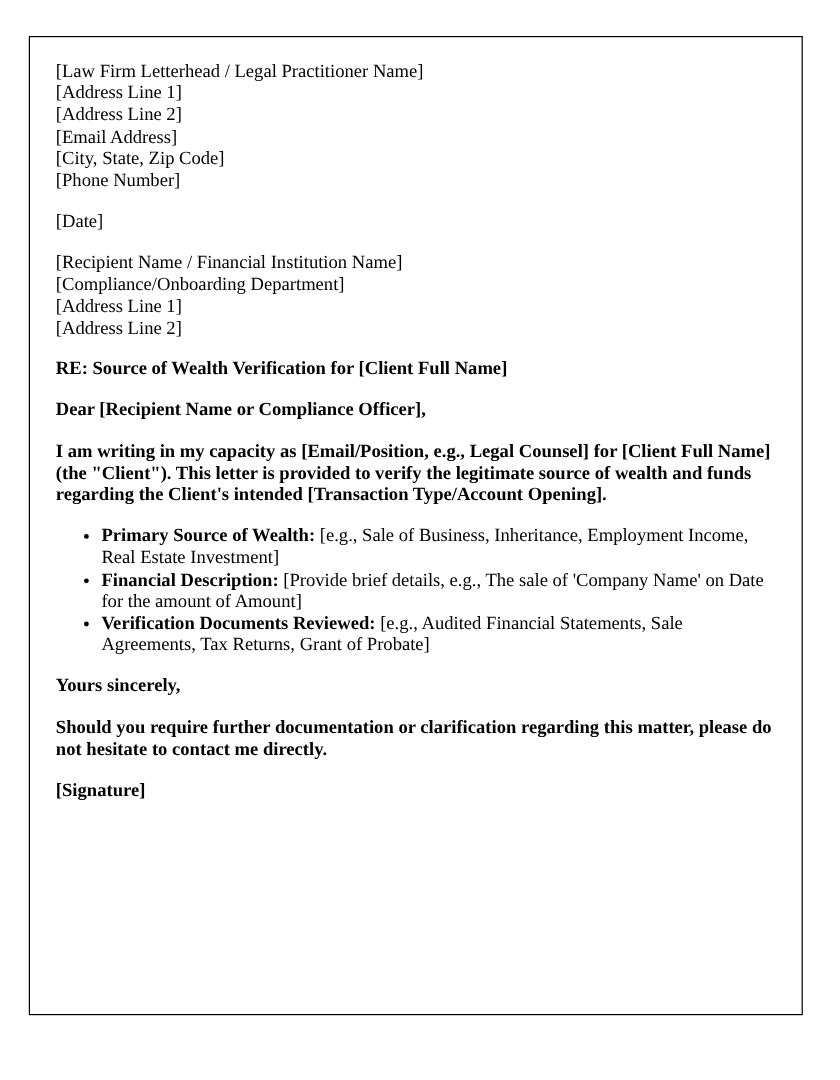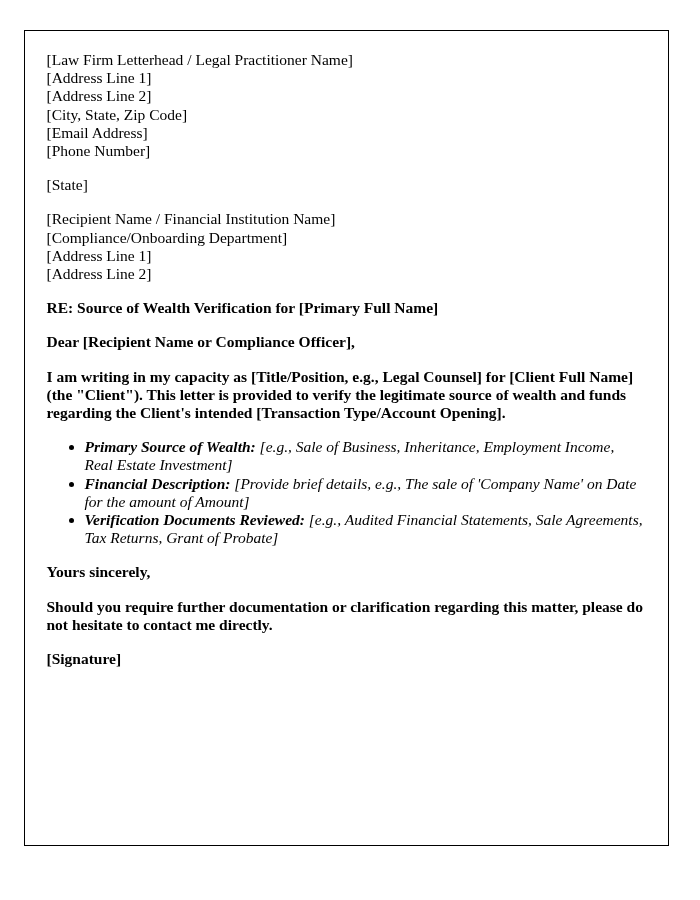--- a/index.html
+++ b/index.html
@@ -42,58 +42,57 @@
     font-weight: bold;
   }
   ul.bullets {
     margin: 0 0 16px 0;
     padding: 0 0 0 38px;
     list-style-type: disc;
   }
   ul.bullets li {
     margin: 0;
     padding: 0;
-    font-style: italic;
   }
   .b {
     font-weight: bold;
   }
   .sig {
     margin-bottom: 16px;
   }
 </style>
 </head>
 <body>
 
 <div class="page">
   <div class="document">
 
     <div class="block">
       <div>[Law Firm Letterhead / Legal Practitioner Name]</div>
       <div>[Address Line 1]</div>
       <div>[Address Line 2]</div>
+      <div>[Email Address]</div>
       <div>[City, State, Zip Code]</div>
-      <div>[Email Address]</div>
       <div>[Phone Number]</div>
     </div>
 
-    <div class="block">[State]</div>
+    <div class="block">[Date]</div>
 
     <div class="block">
       <div>[Recipient Name / Financial Institution Name]</div>
       <div>[Compliance/Onboarding Department]</div>
       <div>[Address Line 1]</div>
       <div>[Address Line 2]</div>
     </div>
 
-    <p class="subject">RE: Source of Wealth Verification for [Primary Full Name]</p>
+    <p class="subject">RE: Source of Wealth Verification for [Client Full Name]</p>
 
     <p>Dear [Recipient Name or Compliance Officer],</p>
 
-    <p>I am writing in my capacity as [Title/Position, e.g., Legal Counsel] for [Client Full Name] (the "Client"). This letter is provided to verify the legitimate source of wealth and funds regarding the Client's intended [Transaction Type/Account Opening].</p>
+    <p>I am writing in my capacity as [Email/Position, e.g., Legal Counsel] for [Client Full Name] (the "Client"). This letter is provided to verify the legitimate source of wealth and funds regarding the Client's intended [Transaction Type/Account Opening].</p>
 
 
     <ul class="bullets">
       <li><span class="b">Primary Source of Wealth:</span> <span>[e.g., Sale of Business, Inheritance, Employment Income, Real Estate Investment]</span></li>
       <li><span class="b">Financial Description:</span> <span>[Provide brief details, e.g., The sale of 'Company Name' on Date for the amount of Amount]</span></li>
       <li><span class="b">Verification Documents Reviewed:</span> <span>[e.g., Audited Financial Statements, Sale Agreements, Tax Returns, Grant of Probate]</span></li>
     </ul>
 
 
     <p>Yours sincerely,</p>

